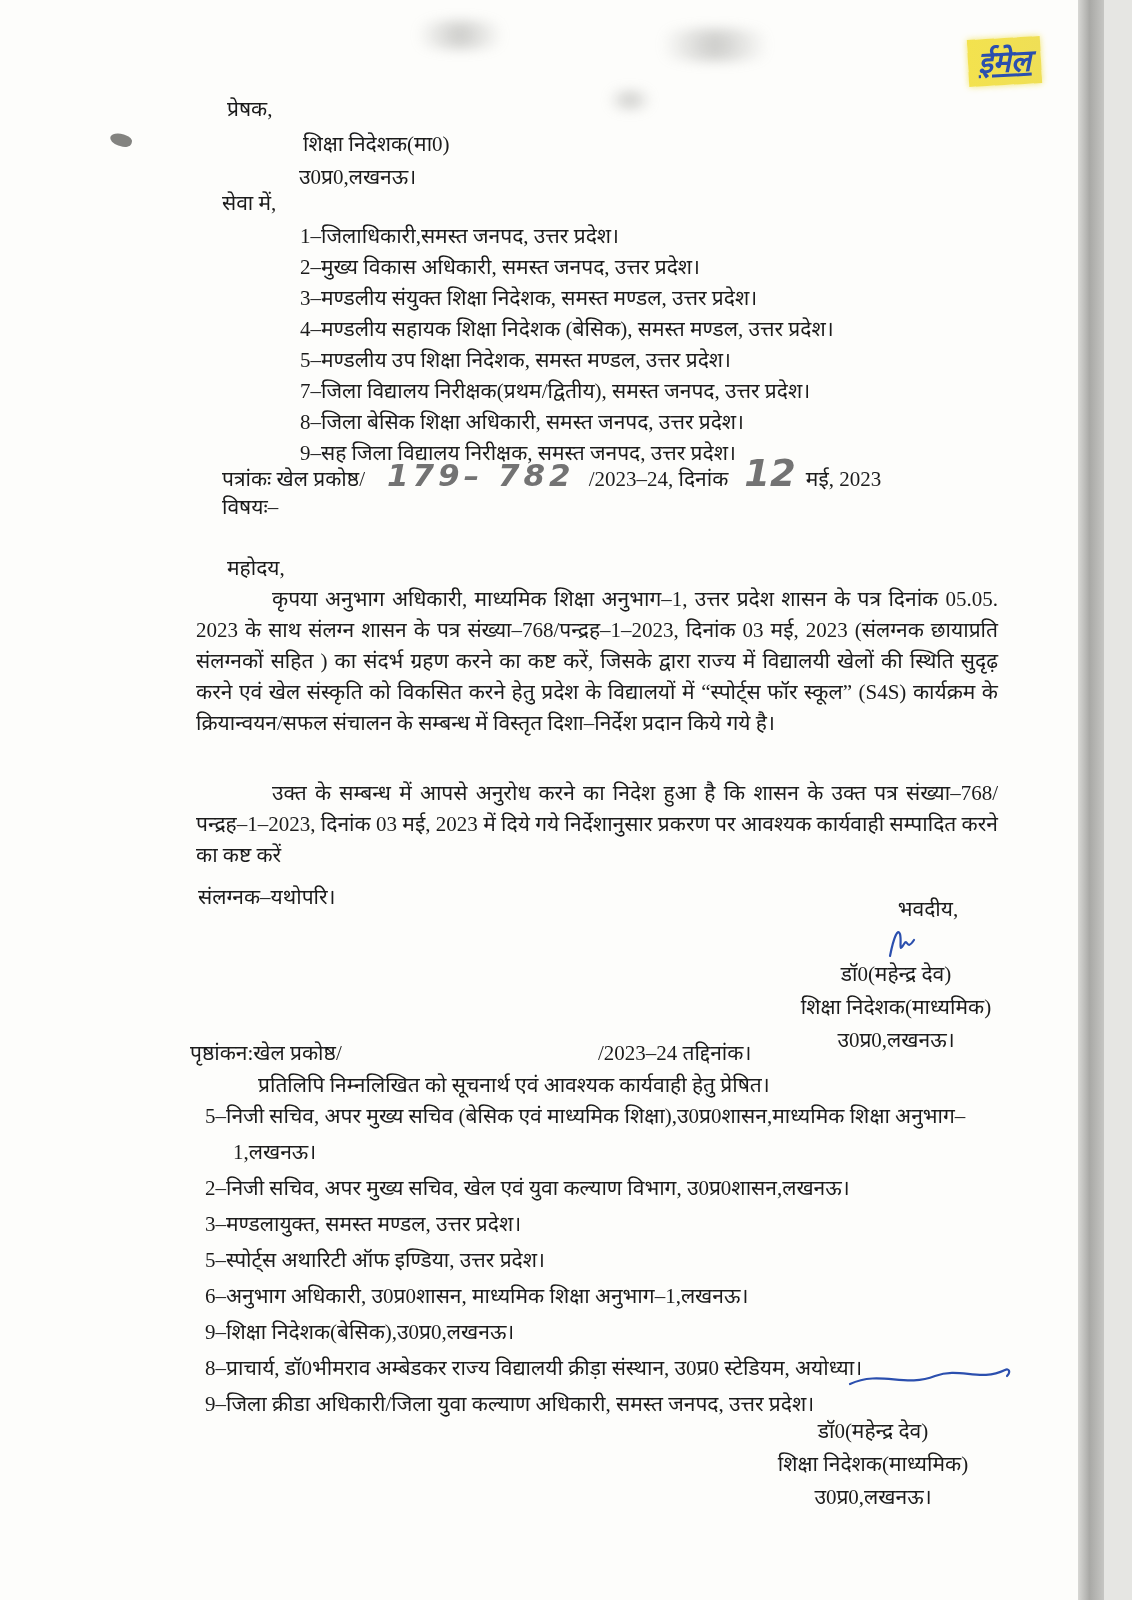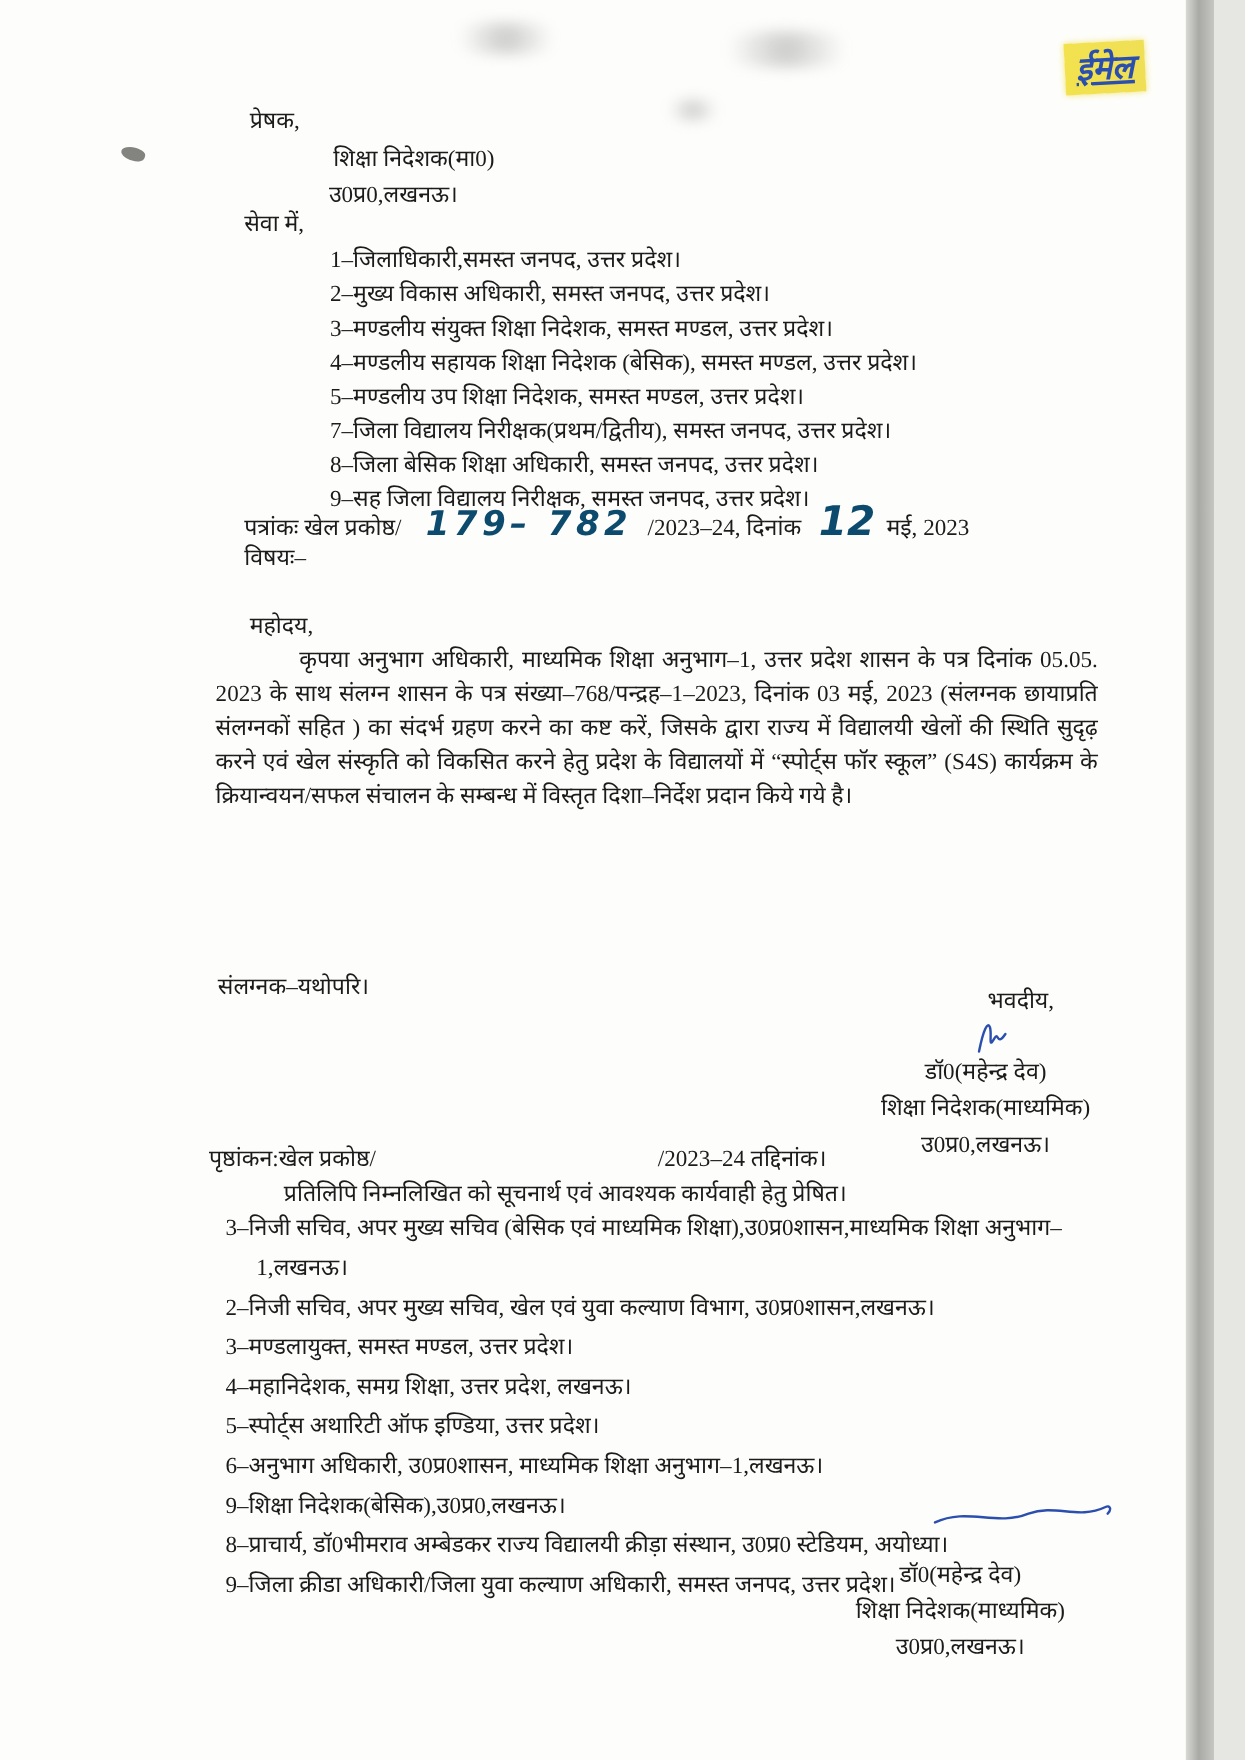--- a/index.html
+++ b/index.html
@@ -9,21 +9,21 @@
     margin:0 auto;
     background:#fdfdfb;
     overflow:hidden;
     font-family:"Liberation Serif","DejaVu Sans",sans-serif;
     color:#1b1b1b;
     font-size:21px;
   }
   .abs{position:absolute;}
   .line{white-space:nowrap;}
   .hand{
-    color:#0c4a6e;
+    color:#737373;
     font-style:italic;
     font-weight:bold;
     font-family:"DejaVu Sans","Liberation Sans",sans-serif;
   }
   .email-note{
     top:38px;left:968px;
     background:linear-gradient(90deg,#f3e24e,#efdf56);
     color:#2b4fae;
     font-size:30px;
     padding:2px 10px 4px 10px;
@@ -104,44 +104,44 @@
     <span class="line">/2023–24, दिनांक</span>
     <span class="line hand" style="font-size:37px;margin:0 10px 0 16px;">12</span>
     <span class="line">मई, 2023</span>
   </div>
 
   <div class="abs line" style="top:492px;left:222px;">विषयः–</div>
 
   <div class="abs line" style="top:553px;left:227px;">महोदय,</div>
 
   <p class="abs para" style="top:584px;left:196px;">कृपया अनुभाग अधिकारी, माध्यमिक शिक्षा अनुभाग–1, उत्तर प्रदेश शासन के पत्र दिनांक 05.05. 2023 के साथ संलग्न शासन के पत्र संख्या–768/पन्द्रह–1–2023, दिनांक 03 मई, 2023 (संलग्नक छायाप्रति संलग्नकों सहित ) का संदर्भ ग्रहण करने का कष्ट करें, जिसके द्वारा राज्य में विद्यालयी खेलों की स्थिति सुदृढ़ करने एवं खेल संस्कृति को विकसित करने हेतु प्रदेश के विद्यालयों में “स्पोर्ट्स फॉर स्कूल” (S4S) कार्यक्रम के क्रियान्वयन/सफल संचालन के सम्बन्ध में विस्तृत दिशा–निर्देश प्रदान किये गये है।</p>
+  <p class="abs para" style="top:778px;left:196px;">उक्त के सम्बन्ध में आपसे अनुरोध करने का निदेश हुआ है कि शासन के उक्त पत्र संख्या–768/पन्द्रह–1–2023, दिनांक 03 मई, 2023 में दिये गये निर्देशानुसार प्रकरण पर आवश्यक कार्यवाही सम्पादित करने का कष्ट करें</p>
 
   <div class="abs line" style="top:882px;left:198px;">संलग्नक–यथोपरि।</div>
 
   <div class="abs sig-col" style="top:893px;left:768px;">
     <div class="line" style="padding-left:64px;">भवदीय,</div>
     <div style="height:32px;">
       <svg class="sig" width="70" height="34" viewBox="0 0 70 34" style="margin-left:18px;">
         <path d="M20,30 C24,10 28,2 30,8 C32,16 28,28 34,18 C38,11 36,26 44,14" fill="none" stroke="#2b4fae" stroke-width="2.2" stroke-linecap="round"></path>
       </svg>
     </div>
     <div class="line">डॉ0(महेन्द्र देव)</div>
     <div class="line">शिक्षा निदेशक(माध्यमिक)</div>
     <div class="line">उ0प्र0,लखनऊ।</div>
   </div>
 
   <div class="abs line" style="top:1038px;left:190px;">पृष्ठांकन:खेल प्रकोष्ठ/</div>
   <div class="abs line" style="top:1038px;left:598px;">/2023–24 तद्दिनांक।</div>
   <div class="abs line" style="top:1070px;left:258px;">प्रतिलिपि निम्नलिखित को सूचनार्थ एवं आवश्यक कार्यवाही हेतु प्रेषित।</div>
 
   <div class="abs copies" style="top:1098px;left:205px;width:792px;">
-    <div>3–निजी सचिव, अपर मुख्य सचिव (बेसिक एवं माध्यमिक शिक्षा),उ0प्र0शासन,माध्यमिक शिक्षा अनुभाग–1,लखनऊ।</div>
+    <div>5–निजी सचिव, अपर मुख्य सचिव (बेसिक एवं माध्यमिक शिक्षा),उ0प्र0शासन,माध्यमिक शिक्षा अनुभाग–1,लखनऊ।</div>
     <div>2–निजी सचिव, अपर मुख्य सचिव, खेल एवं युवा कल्याण विभाग, उ0प्र0शासन,लखनऊ।</div>
     <div>3–मण्डलायुक्त, समस्त मण्डल, उत्तर प्रदेश।</div>
-    <div>4–महानिदेशक, समग्र शिक्षा, उत्तर प्रदेश, लखनऊ।</div>
     <div>5–स्पोर्ट्स अथारिटी ऑफ इण्डिया, उत्तर प्रदेश।</div>
     <div>6–अनुभाग अधिकारी, उ0प्र0शासन, माध्यमिक शिक्षा अनुभाग–1,लखनऊ।</div>
     <div>9–शिक्षा निदेशक(बेसिक),उ0प्र0,लखनऊ।</div>
     <div>8–प्राचार्य, डॉ0भीमराव अम्बेडकर राज्य विद्यालयी क्रीड़ा संस्थान, उ0प्र0 स्टेडियम, अयोध्या।</div>
     <div>9–जिला क्रीडा अधिकारी/जिला युवा कल्याण अधिकारी, समस्त जनपद, उत्तर प्रदेश।</div>
   </div>
 
   <div class="abs" style="top:1362px;left:845px;">
     <svg class="sig" width="170" height="30" viewBox="0 0 170 30">
       <path d="M5,22 C35,8 60,26 90,14 C115,5 135,20 160,8 C164,6 166,10 162,14" fill="none" stroke="#2b4fae" stroke-width="2.2" stroke-linecap="round"></path>

